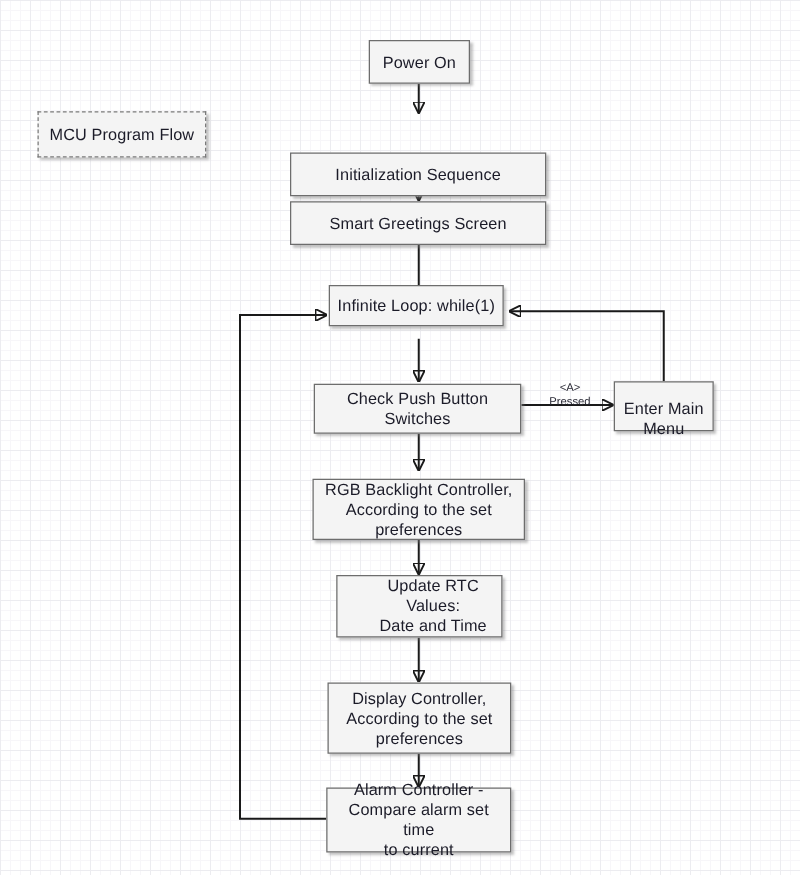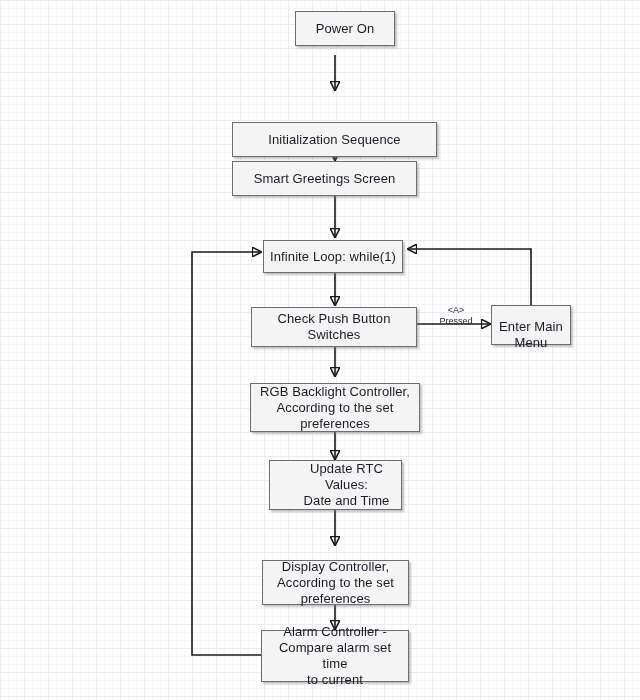--- a/index.html
+++ b/index.html
@@ -65,34 +65,37 @@
     <line x1="335" y1="426" x2="335" y2="459" marker-end="url(#ah)"></line>
     <line x1="335" y1="510" x2="335" y2="545" marker-end="url(#ah)"></line>
     <line x1="335" y1="599" x2="335" y2="629" marker-end="url(#ah)"></line>
 
     <line x1="417" y1="324" x2="490" y2="324" marker-end="url(#ah)"></line>
 
     <path d="M 531 305 L 531 249 L 408 249" marker-end="url(#ah)"></path>
     <path d="M 261 655 L 192 655 L 192 252 L 261 252" marker-end="url(#ah)"></path>
   </svg>
 
+  <div class="node dashed" style="left:30px;top:89px;width:135px;height:37px;">
+    <span>MCU Program Flow</span>
+  </div>
 
-  <div class="node" style="left:295px;top:11px;width:100px;height:35px;">
+  <div class="node" style="left:295px;top:32px;width:81px;height:35px;">
     <span>Power On</span>
   </div>
 
   <div class="node" style="left:232px;top:90px;width:205px;height:35px;margin-top:32px;">
     <span>Initialization Sequence</span>
   </div>
 
-  <div class="node" style="left:232px;top:161px;width:185px;height:35px;">
+  <div class="node" style="left:232px;top:161px;width:205px;height:35px;">
     <span>Smart Greetings Screen</span>
   </div>
 
-  <div class="node" style="left:263px;top:240px;width:140px;height:33px;">
+  <div class="node" style="left:263px;top:228px;width:140px;height:33px;">
     <span>Infinite Loop: while(1)</span>
   </div>
 
   <div class="node" style="left:251px;top:307px;width:166px;height:40px;">
     <span>Check Push Button Switches</span>
   </div>
 
   <div class="node" style="left:491px;top:305px;width:80px;height:40px;">
     <span style="white-space:pre-line;margin-top:20px;">Enter Main
 Menu</span>
@@ -102,21 +105,21 @@
     <span style="white-space:pre-line;">RGB Backlight Controller,
 According to the set
 preferences</span>
   </div>
 
   <div class="node" style="left:269px;top:460px;width:133px;height:50px;padding-left:22px;">
     <span style="white-space:pre-line;">Update RTC Values:
 Date and Time</span>
   </div>
 
-  <div class="node" style="left:262px;top:560px;width:147px;height:45px;">
+  <div class="node" style="left:262px;top:546px;width:147px;height:57px;">
     <span style="white-space:pre-line;">Display Controller,
 According to the set
 preferences</span>
   </div>
 
   <div class="node" style="left:261px;top:630px;width:148px;height:52px;">
     <span style="white-space:pre-line;">Alarm Controller -
 Compare alarm set time
 to current</span>
   </div>

